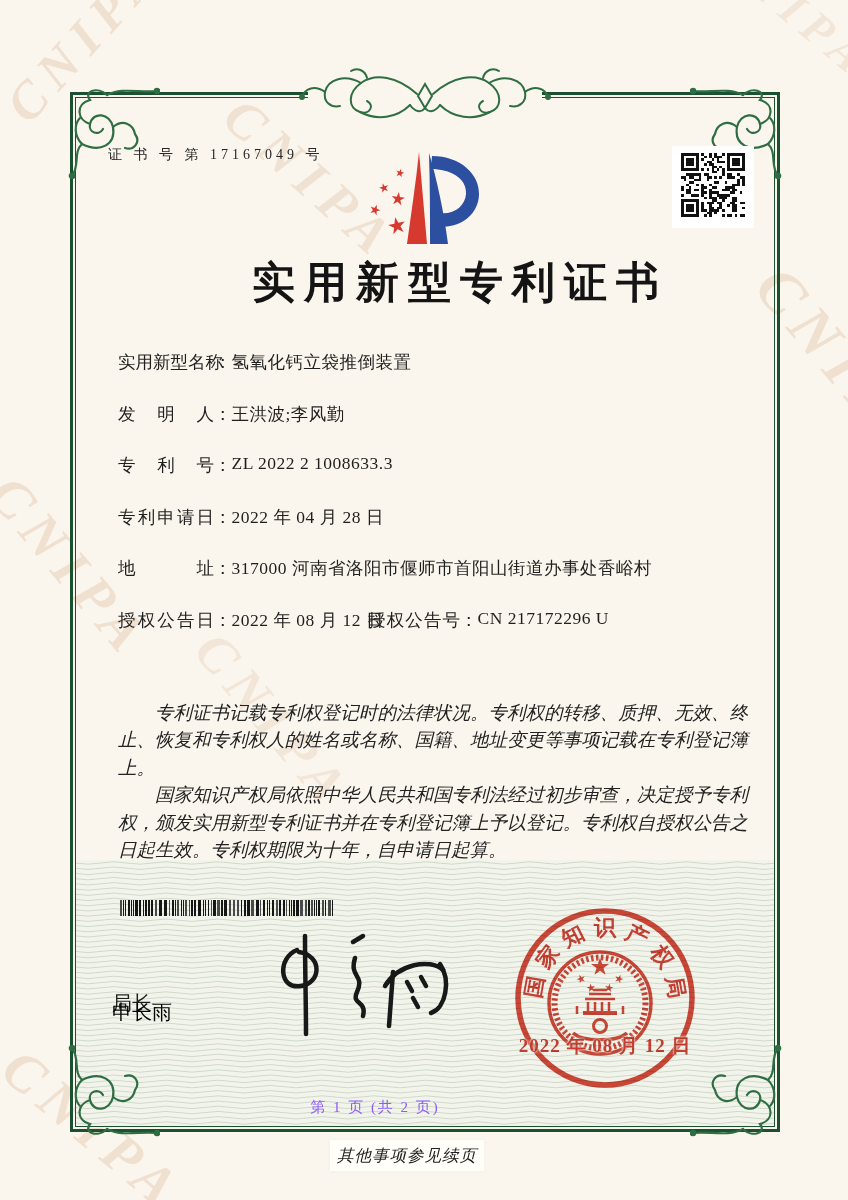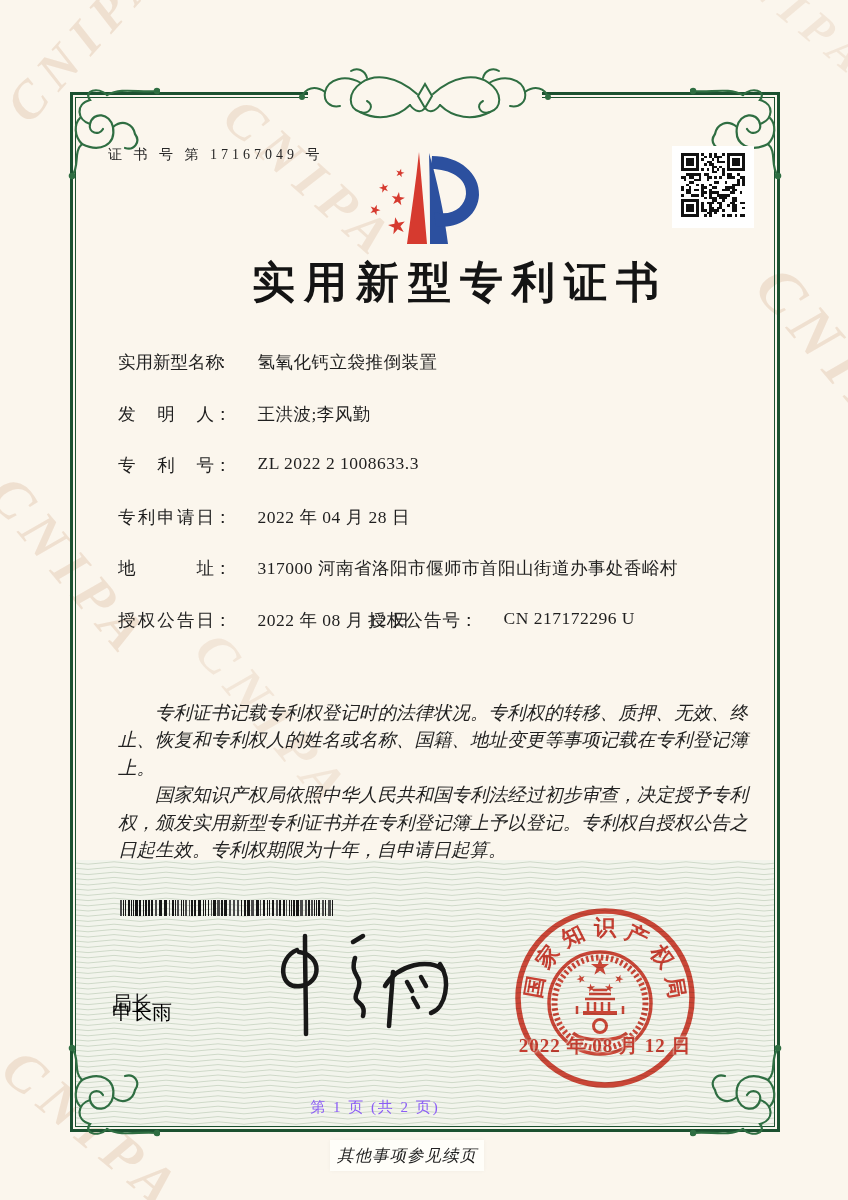--- a/index.html
+++ b/index.html
@@ -50,21 +50,21 @@
     font-size:43px;font-weight:700;letter-spacing:9px;color:#141414;z-index:6;padding-left:36px;
   }
   
   .fields{position:absolute;left:118px;top:350px;width:640px;z-index:6;}
   .frow{position:relative;height:24px;margin-bottom:27.5px;font-size:17.5px;white-space:nowrap;}
   .flabel{
     display:inline-block;width:96px;text-align:justify;text-align-last:justify;
     text-justify:inter-character;vertical-align:top;
   }
   .fcolon{display:inline-block;vertical-align:top;}
-  .fvalue{display:inline-block;margin-left:26px;vertical-align:top;letter-spacing:.5px;}
+  .fvalue{display:inline-block;margin-left:0;vertical-align:top;letter-spacing:.5px;}
   .fpair2{position:absolute;left:250px;top:0;}
   .fpair2 .flabel{width:92px;}
   
   .body-text{
     position:absolute;left:118px;top:700px;width:630px;z-index:6;
     font-size:18.5px;line-height:27.4px;text-align:justify;
     font-style:italic;color:#222;
   }
   .body-text p{margin:0;text-indent:2em;}
   

